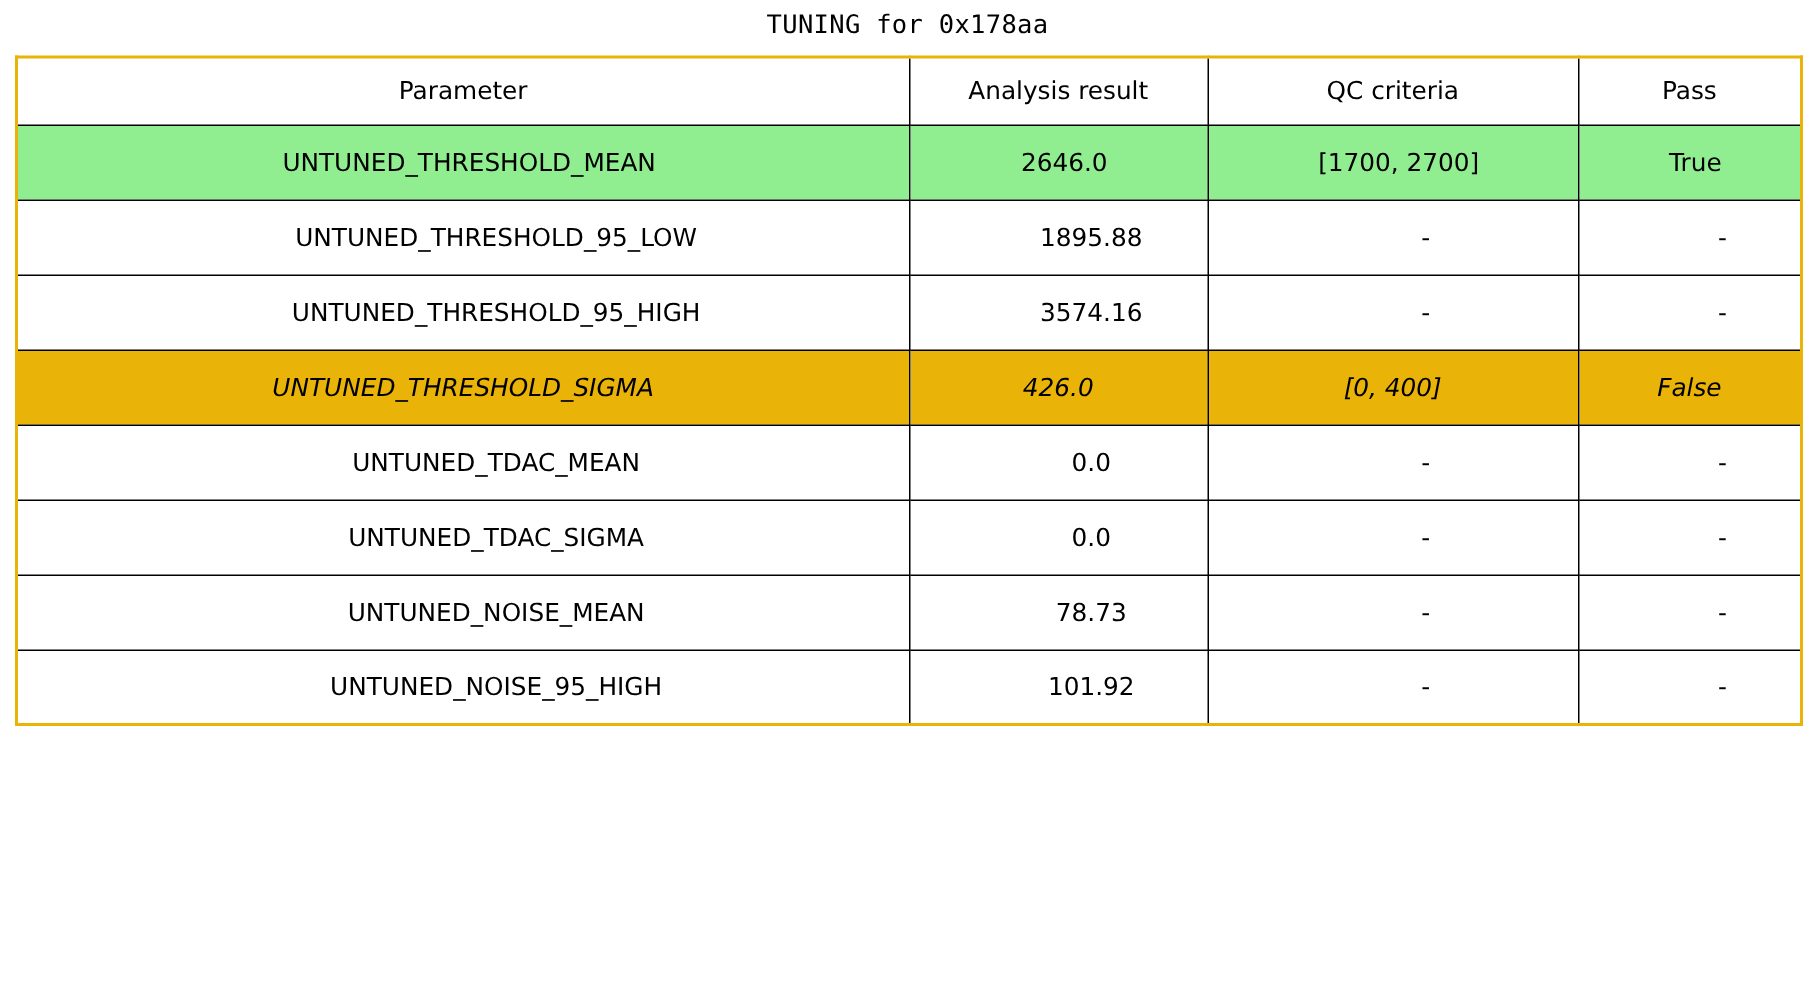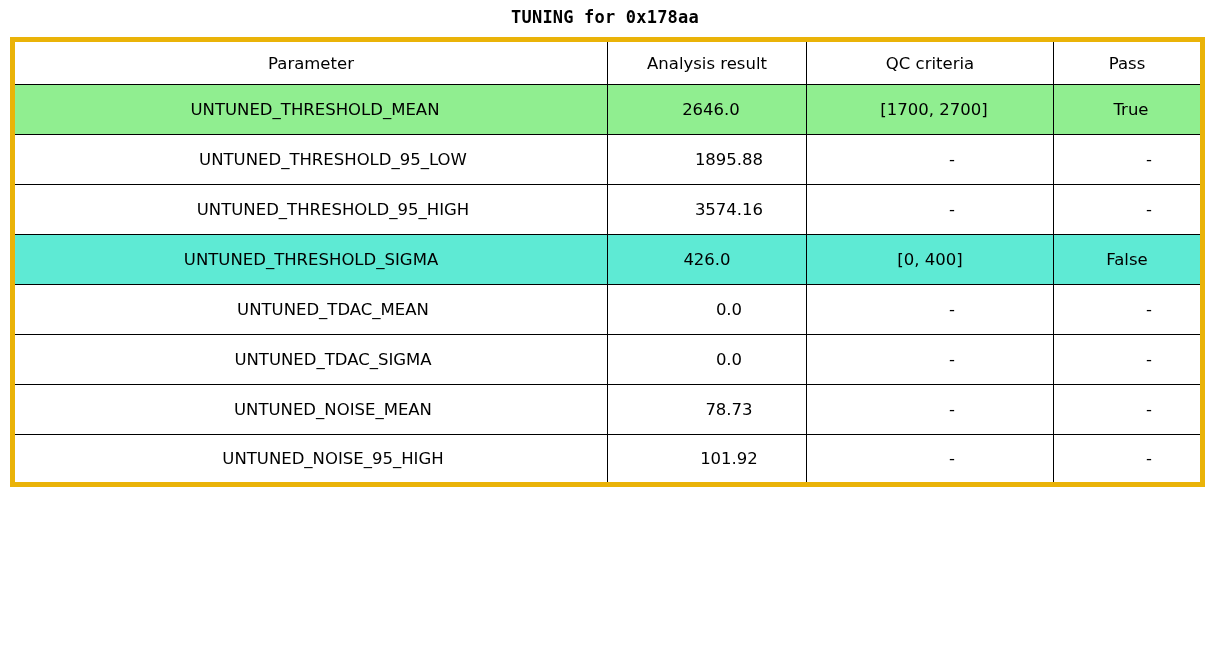--- a/index.html
+++ b/index.html
@@ -17,35 +17,35 @@
   .page {
     position: relative;
     width: 1210px;
     height: 655px;
     box-sizing: border-box;
   }
   .title {
     text-align: center;
     font-family: "DejaVu Sans Mono", monospace;
     font-size: 17px;
-    font-weight: bold;
+    font-weight: normal;
     letter-spacing: 0.2px;
     padding-top: 7px;
     padding-bottom: 10px;
     color: #000000;
   }
   .table-wrap {
     padding: 0 10px;
     box-sizing: border-box;
   }
   table.qc {
     width: 1190px;
     border-collapse: collapse;
     table-layout: fixed;
-    border: 5px solid #eab308;
+    border: 2px solid #eab308;
   }
   table.qc col.c-param  { width: 595px; }
   table.qc col.c-result { width: 199px; }
   table.qc col.c-crit   { width: 247px; }
   table.qc col.c-pass   { width: 149px; }
 
   table.qc th, table.qc td {
     border: 1px solid #000000;
     text-align: center;
     vertical-align: middle;
@@ -55,21 +55,21 @@
     padding: 0 4px;
     box-sizing: border-box;
     white-space: nowrap;
     overflow: hidden;
   }
   table.qc thead th {
     height: 45px;
     background: #ffffff;
   }
   tr.pass td { background: #90ee90; padding-left: 12px; }
-  tr.fail td { background: #5eead4; }
+  tr.fail td { background: #eab308; font-style: italic; }
   tr.plain td { background: #ffffff; padding-left: 48px; }
 </style>
 </head>
 <body>
 
 <div class="page">
 
   <div class="title">TUNING for 0x178aa</div>
 
   <div class="table-wrap">

